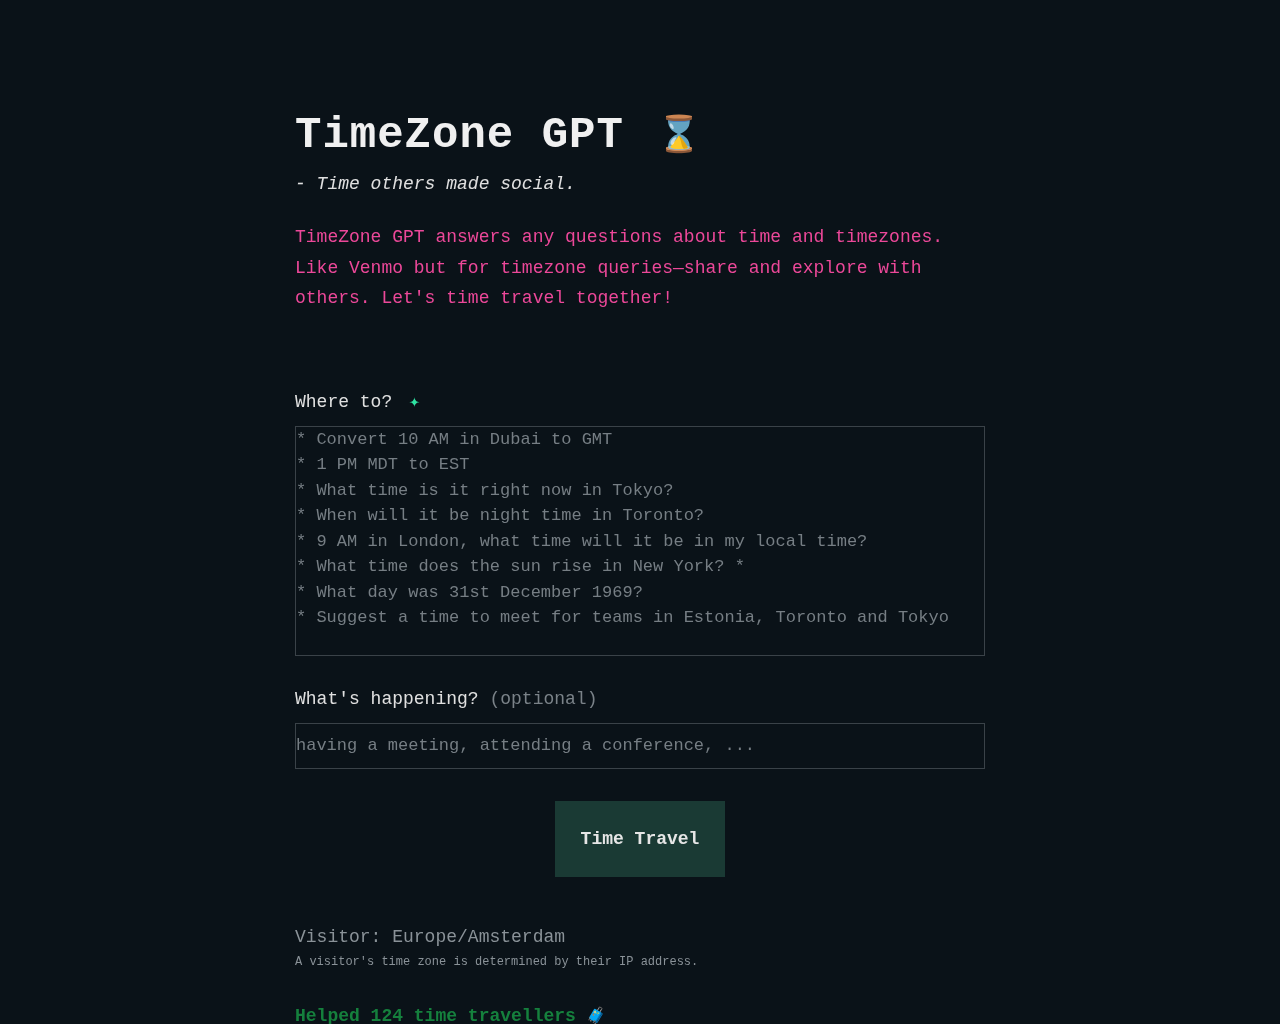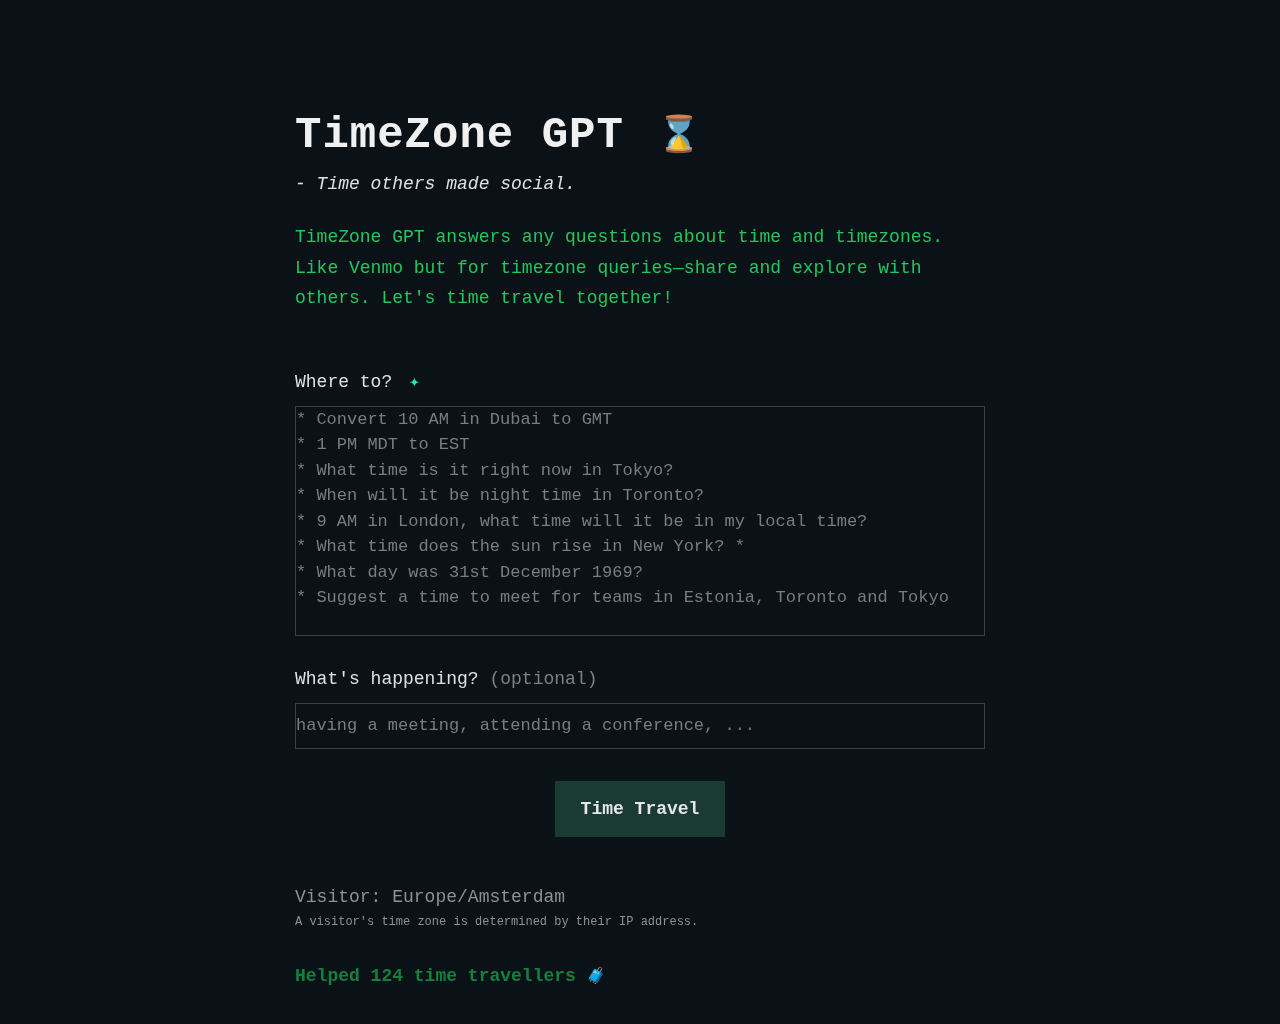--- a/index.html
+++ b/index.html
@@ -37,23 +37,23 @@
     vertical-align: middle;
     margin-left: 6px;
   }
   .tagline {
     font-style: italic;
     color: #e0e0e0;
     margin-bottom: 28px;
     font-size: 18px;
   }
   .intro {
-    color: #22c55e;
+    color: #ec4899;
     line-height: 1.7;
-    margin-bottom: 56px;
+    margin-bottom: 76px;
     font-size: 18px;
   }
   .field-label {
     color: #e0e0e0;
     font-size: 18px;
     margin-bottom: 14px;
     display: block;
   }
   .field-label .accent {
     color: #2fe4a3;
@@ -90,21 +90,21 @@
     text-align: center;
     margin-bottom: 50px;
   }
   button.primary {
     background-color: #1a3a34;
     color: #e6e6e6;
     border: none;
     font-family: "Courier New", Courier, monospace;
     font-size: 18px;
     font-weight: 600;
-    padding: 18px 26px;
+    padding: 28px 26px;
     cursor: pointer;
   }
   .visitor-line {
     color: #8a9298;
     font-size: 18px;
     margin-bottom: 8px;
   }
   .visitor-note {
     color: #8a9298;
     font-size: 12px;

